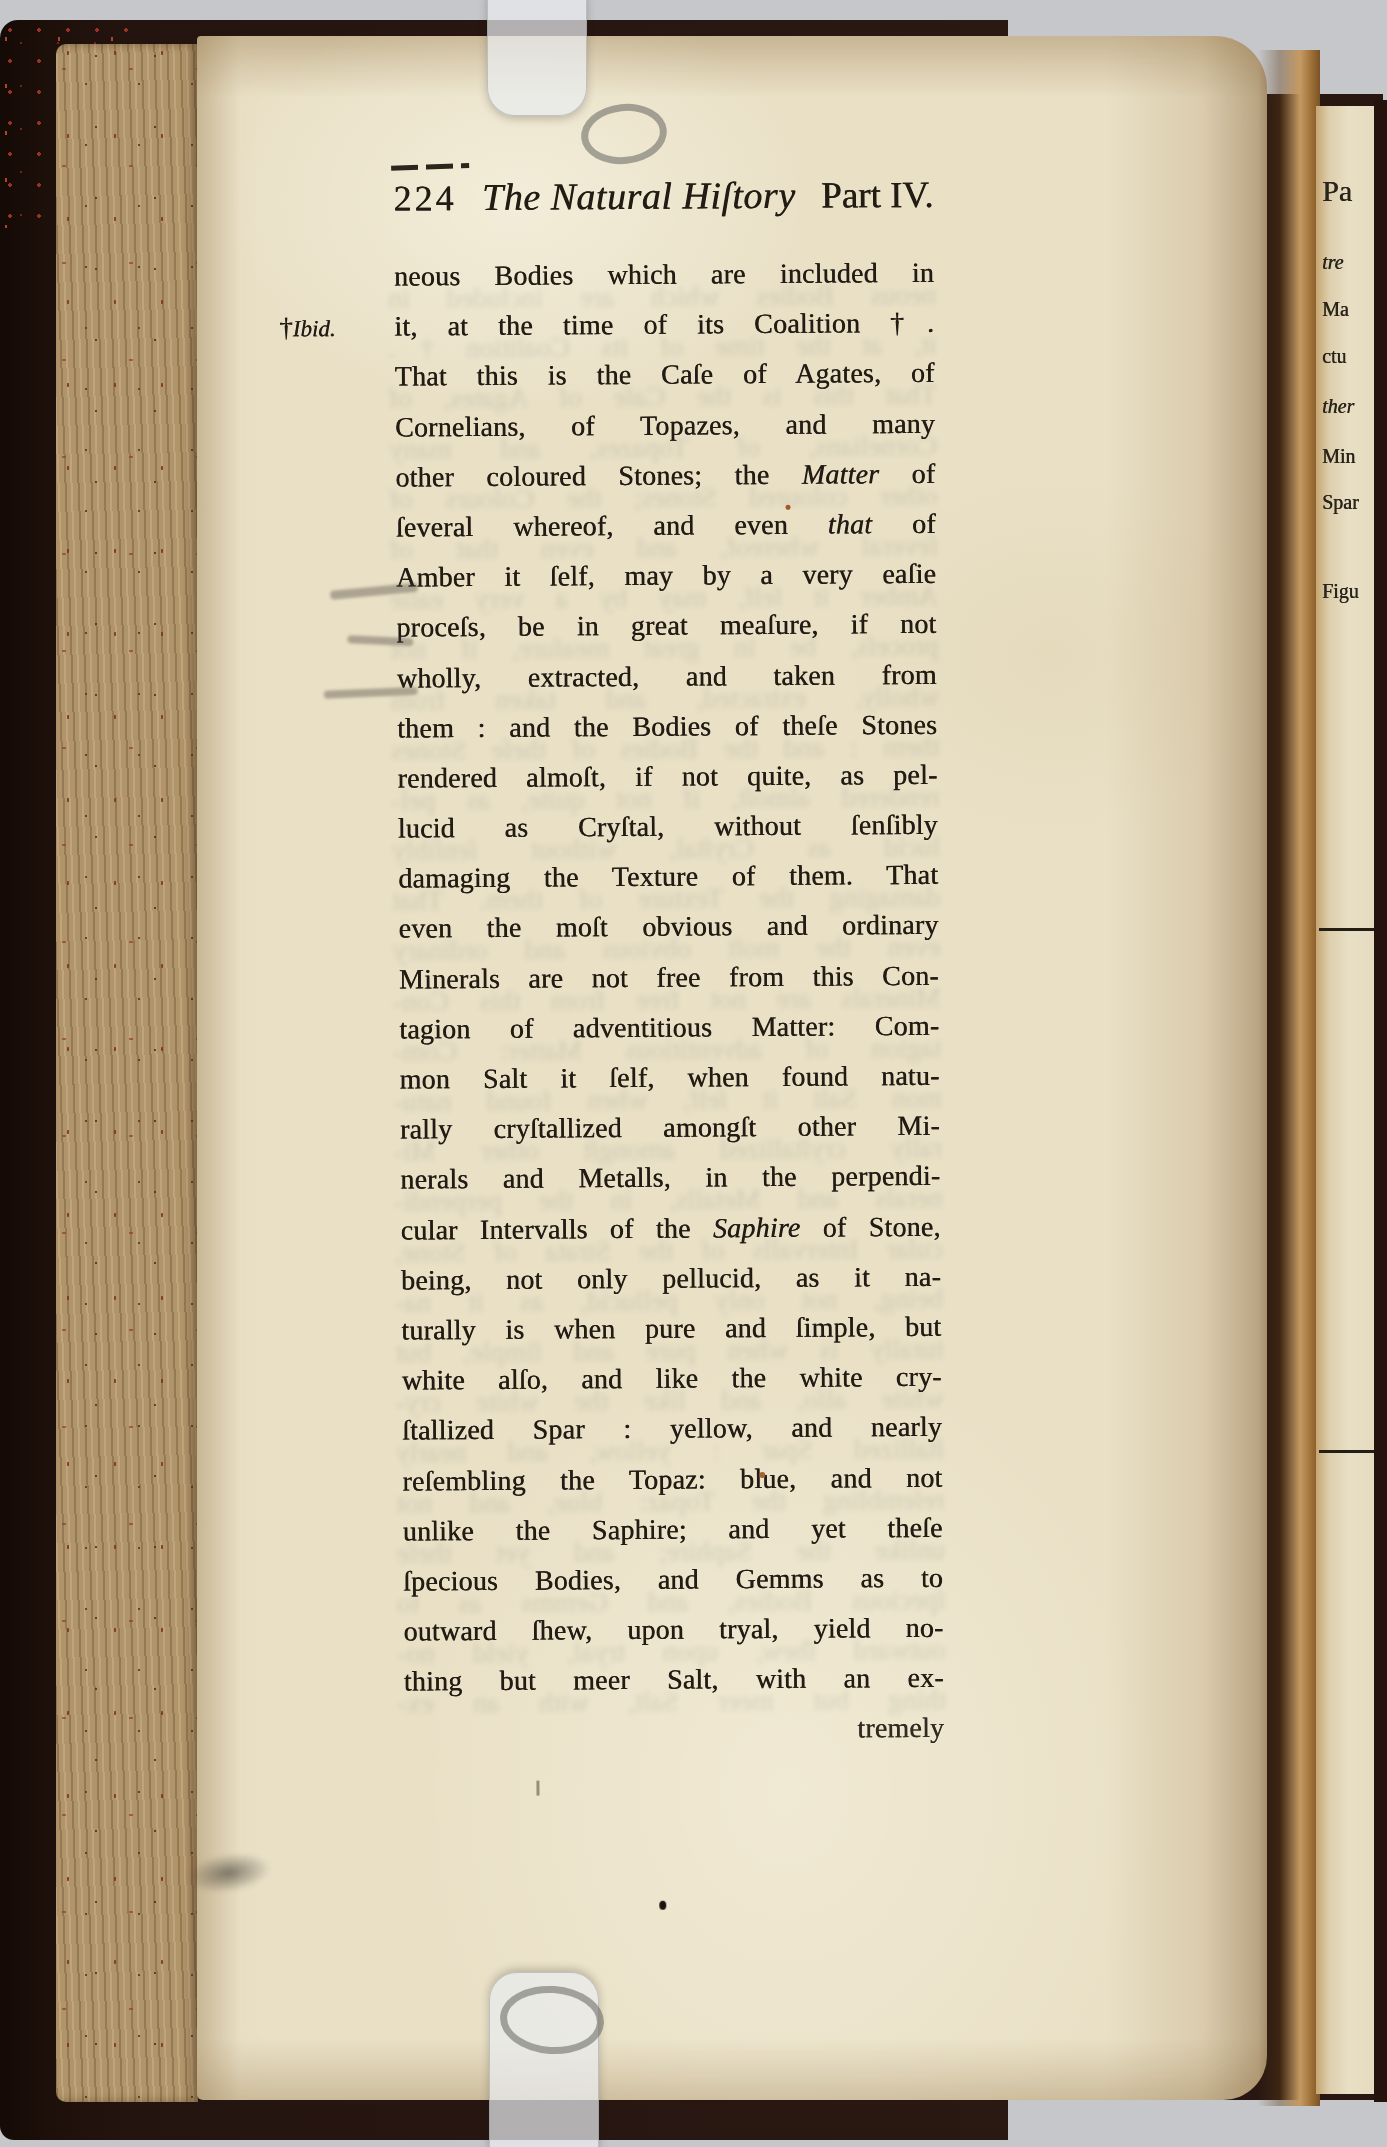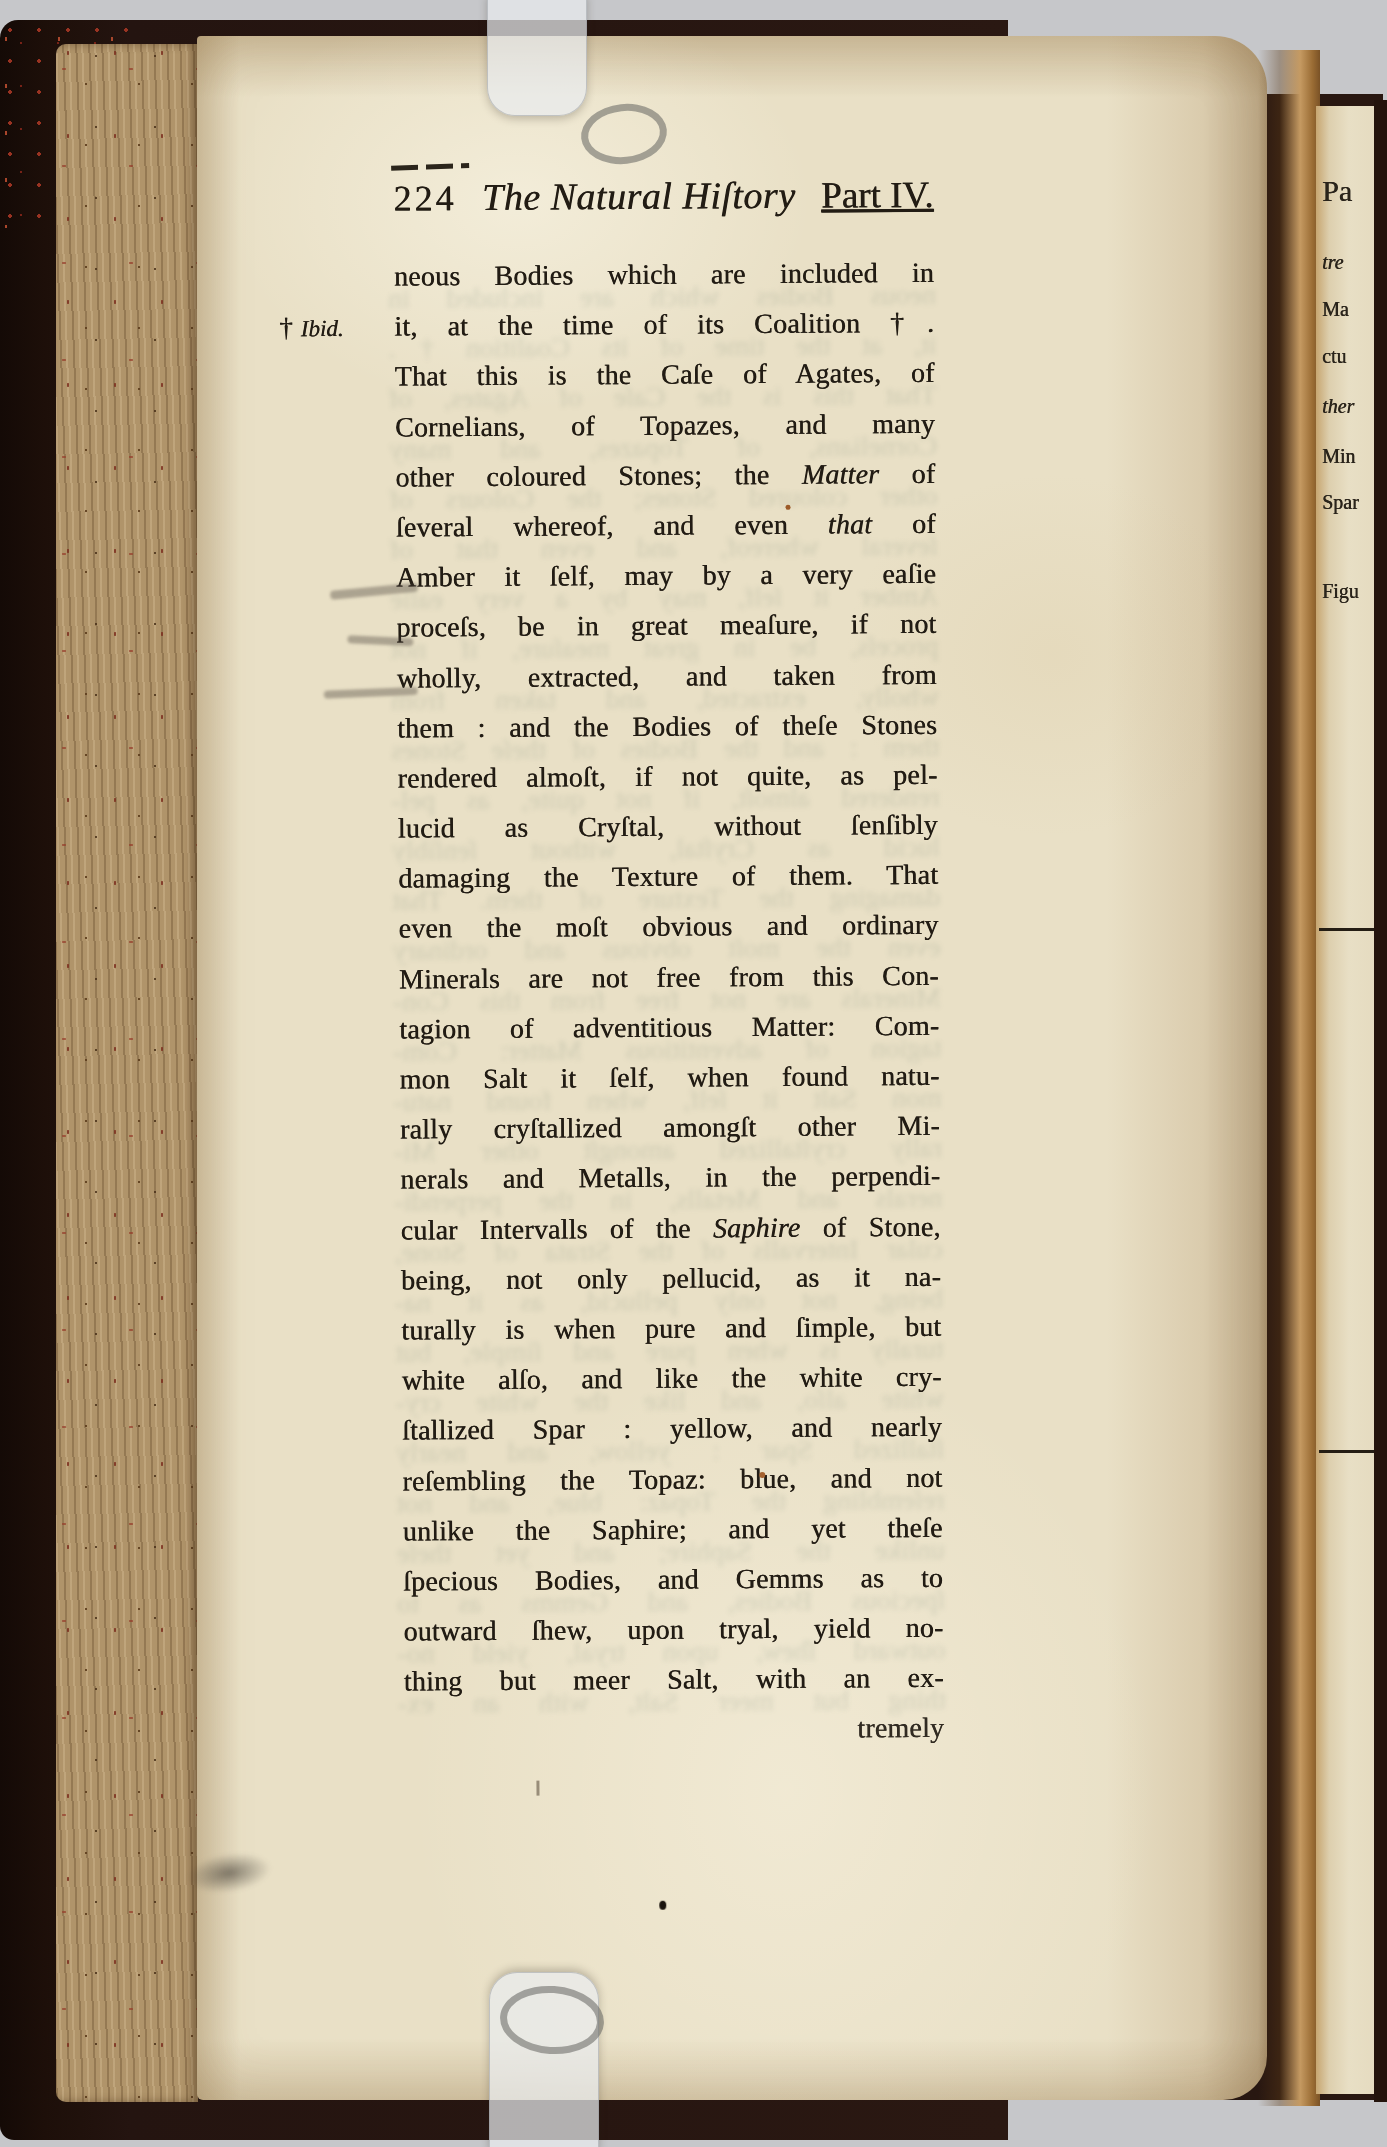--- a/index.html
+++ b/index.html
@@ -44,27 +44,27 @@
       linear-gradient(to top, rgba(140,105,55,.22) 0, transparent 3%),
       var(--paper,#e9e0c6);
     box-shadow:inset 0 0 60px rgba(120,90,45,.18);}
   .page-content{position:absolute;left:0;top:0;width:100%;height:100%;
     transform:rotate(-0.4deg);transform-origin:40% 40%;color:var(--ink,#221c14);}
   
   .hdr-row{position:absolute;left:201px;top:138px;width:540px;display:flex;
     justify-content:space-between;align-items:baseline;}
   .hdr-num{font-size:36px;letter-spacing:3px;text-shadow:.5px 0 currentColor;}
   .hdr-title{font-size:38px;font-style:italic;letter-spacing:.5px;text-shadow:.5px 0 currentColor;}
-  .hdr-part{font-size:37px;text-shadow:.6px 0 currentColor;text-decoration:underline;}
+  .hdr-part{font-size:37px;text-shadow:.6px 0 currentColor;}
   .num-dash{position:absolute;left:199px;top:127px;width:78px;height:5px;transform:rotate(-1.5deg);
     background:repeating-linear-gradient(90deg,#2b251b 0 27px, transparent 27px 35px);}
   
   .margin-note{position:absolute;left:86px;top:274px;white-space:nowrap;}
   .margin-note .dagger{font-size:27px;text-shadow:.4px 0 currentColor;}
-  .margin-note .ibid{font-size:23px;font-style:italic;margin-left:8px;text-shadow:.3px 0 currentColor;}
+  .margin-note .ibid{font-size:23px;font-style:italic;text-shadow:.3px 0 currentColor;}
   
   #body-lines{position:absolute;left:201px;top:214px;width:540px;}
   .bline{height:50.2px;line-height:50.2px;font-size:28px;letter-spacing:.2px;
     text-align:justify;text-align-last:justify;text-shadow:.45px 0 currentColor;}
   .bline i{font-style:italic;}
   .bline.catch{text-align:right;text-align-last:right;opacity:.92;}
   
   #ghost-lines{position:absolute;left:195px;top:236px;width:548px;
     transform:scaleX(-1);filter:blur(2.4px);opacity:.5;color:rgba(96,118,102,.38);}
   .gline{height:50.2px;line-height:50.2px;font-size:28px;white-space:nowrap;overflow:hidden;

